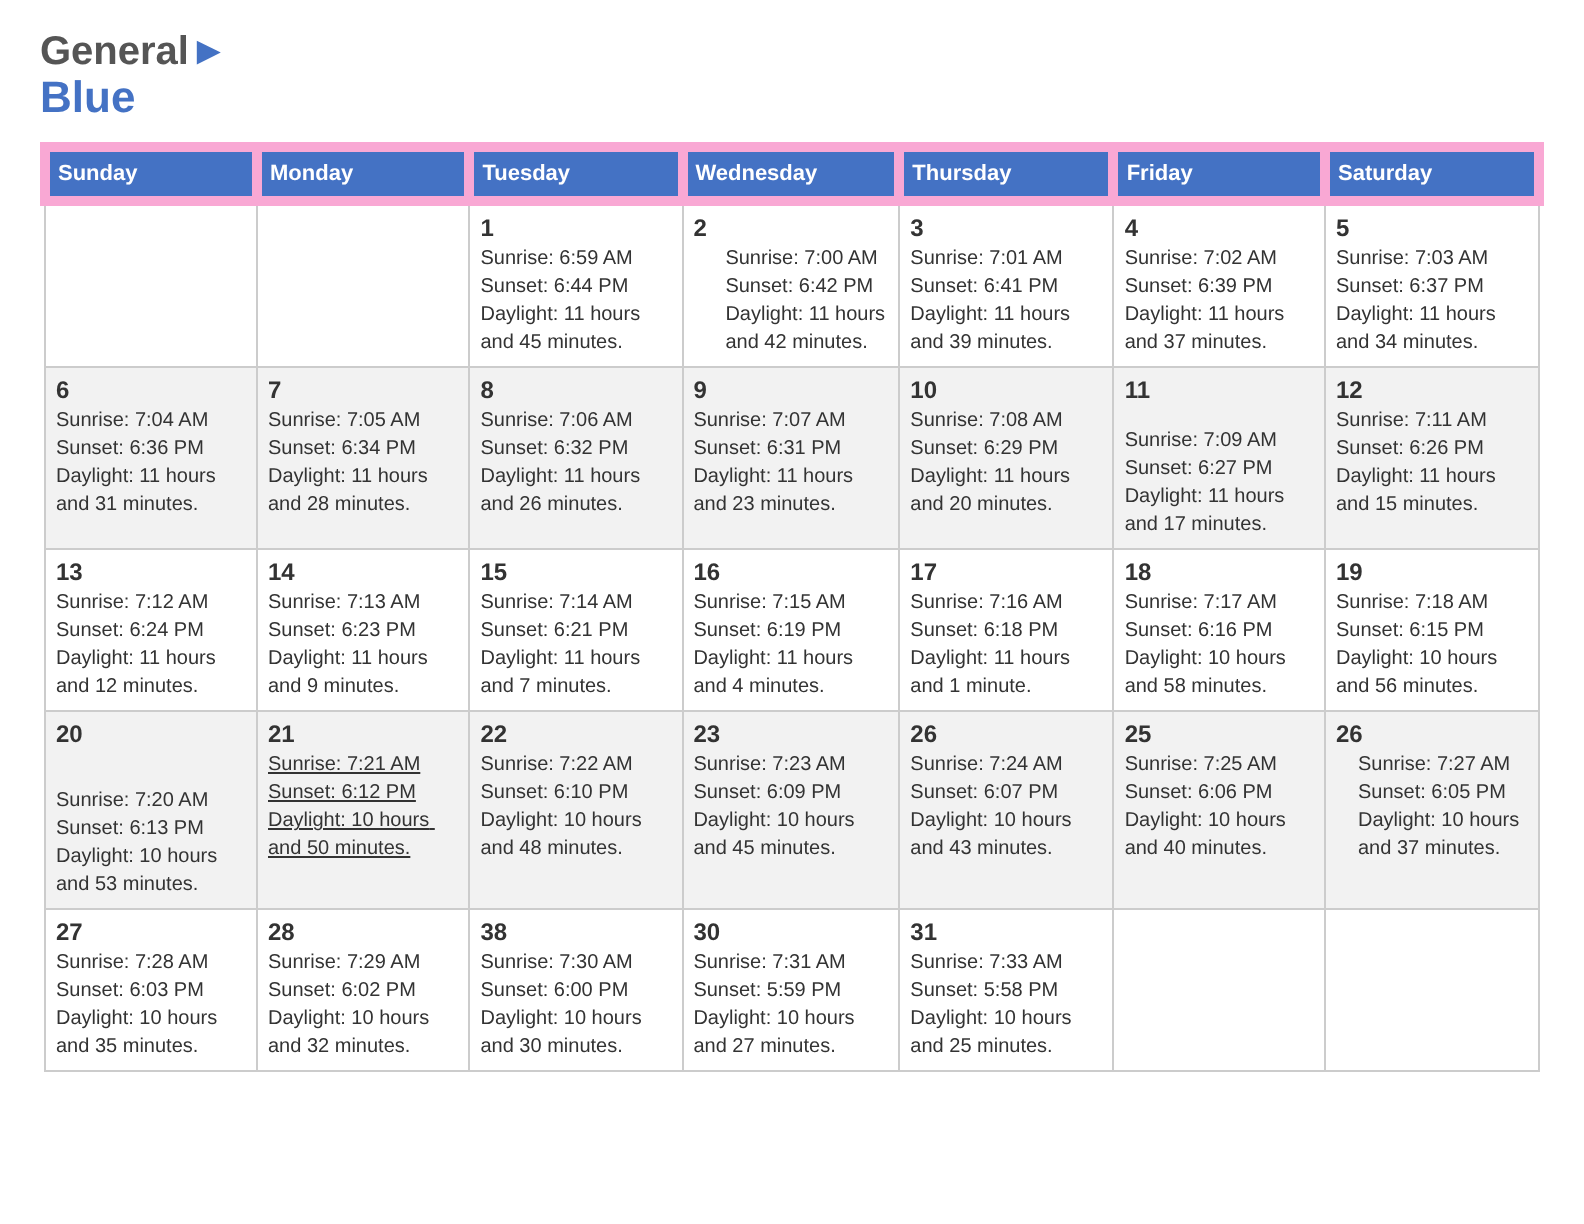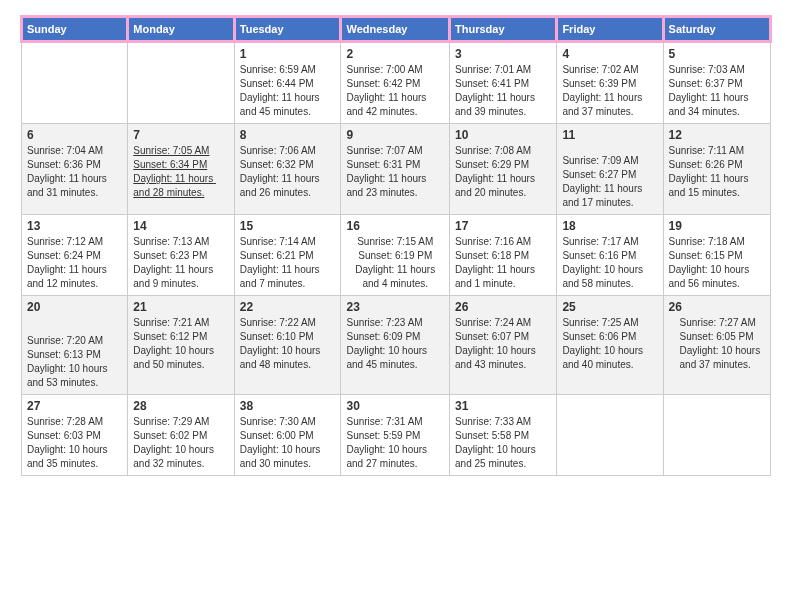--- a/index.html
+++ b/index.html
@@ -15,21 +15,21 @@
     
     .calendar { width: 100%; border-collapse: collapse; font-size: 10.5px; }
     
     .calendar thead tr th {
       background-color: #4472c4;
       color: #fff;
       padding: 5px 4px;
       text-align: left;
       font-weight: bold;
       font-size: 11px;
-      border: 3px solid #f9a8d4;
+      border: 5px solid #f9a8d4;
     }
     
     .calendar tbody tr td {
       border: 1px solid #ccc;
       vertical-align: top;
       padding: 4px 5px;
       width: 113px;
       min-height: 80px;
       background: #fff;
     }
@@ -42,20 +42,32 @@
     .day-info { color: #333; line-height: 1.4; font-size: 10px; }
     
     .empty { background: #fff !important; }
     
     .logo-container { display: flex; align-items: center; gap: 4px; }
   </style>
 </head>
 <body>
 
 <div class="page">
+  <div class="header">
+    <div class="logo-container">
+  <div style="line-height:1.1;">
+    <div style="font-size:20px;font-weight:bold;color:#555;">General<span style="color:#4472c4;">►</span></div>
+    <div style="font-size:22px;font-weight:bold;color:#4472c4;">Blue</div>
+  </div>
+</div>
+    <div class="title-area">
+      <div class="main-title"></div>
+      <div class="subtitle"></div>
+    </div>
+  </div>
 
   <table class="calendar">
     <thead>
       <tr>
       <th>Sunday</th>
           <th>Monday</th>
           <th>Tuesday</th>
           <th>Wednesday</th>
           <th>Thursday</th>
           <th>Friday</th>
@@ -67,21 +79,21 @@
           <td class="empty"></td>
           <td class="empty"></td>
           <td>
             <div class="day-num">1</div>
             <div class="day-info" style="white-space: pre-wrap;">Sunrise: 6:59 AM
 Sunset: 6:44 PM
 Daylight: 11 hours and 45 minutes.</div>
           </td>
           <td>
             <div class="day-num">2</div>
-            <div class="day-info" style="white-space: pre-wrap;">Sunrise: 7:00 AM
+            <div class="day-info" style="white-space: pre-wrap; margin-left: 16px;">Sunrise: 7:00 AM
 Sunset: 6:42 PM
 Daylight: 11 hours and 42 minutes.</div>
           </td>
           <td>
             <div class="day-num">3</div>
             <div class="day-info" style="white-space: pre-wrap;">Sunrise: 7:01 AM
 Sunset: 6:41 PM
 Daylight: 11 hours and 39 minutes.</div>
           </td>
           <td>
@@ -99,21 +111,21 @@
         </tr>
         <tr>
           <td>
             <div class="day-num">6</div>
             <div class="day-info" style="white-space: pre-wrap;">Sunrise: 7:04 AM
 Sunset: 6:36 PM
 Daylight: 11 hours and 31 minutes.</div>
           </td>
           <td>
             <div class="day-num">7</div>
-            <div class="day-info" style="white-space: pre-wrap; text-decoration: underline;">Sunrise: 7:05 AM
+            <div class="day-info" style="white-space: pre-wrap;">Sunrise: 7:05 AM
 Sunset: 6:34 PM
 Daylight: 11 hours and 28 minutes.</div>
           </td>
           <td>
             <div class="day-num">8</div>
             <div class="day-info" style="white-space: pre-wrap;">Sunrise: 7:06 AM
 Sunset: 6:32 PM
 Daylight: 11 hours and 26 minutes.</div>
           </td>
           <td>
@@ -155,21 +167,21 @@
 Daylight: 11 hours and 9 minutes.</div>
           </td>
           <td>
             <div class="day-num">15</div>
             <div class="day-info" style="white-space: pre-wrap;">Sunrise: 7:14 AM
 Sunset: 6:21 PM
 Daylight: 11 hours and 7 minutes.</div>
           </td>
           <td>
             <div class="day-num">16</div>
-            <div class="day-info" style="white-space: pre-wrap; text-align: center;">Sunrise: 7:15 AM
+            <div class="day-info" style="white-space: pre-wrap;">Sunrise: 7:15 AM
 Sunset: 6:19 PM
 Daylight: 11 hours and 4 minutes.</div>
           </td>
           <td>
             <div class="day-num">17</div>
             <div class="day-info" style="white-space: pre-wrap;">Sunrise: 7:16 AM
 Sunset: 6:18 PM
 Daylight: 11 hours and 1 minute.</div>
           </td>
           <td>
@@ -187,21 +199,21 @@
         </tr>
         <tr>
           <td>
             <div class="day-num">20</div>
             <div class="day-info" style="white-space: pre-wrap; margin-top: 20px;">Sunrise: 7:20 AM
 Sunset: 6:13 PM
 Daylight: 10 hours and 53 minutes.</div>
           </td>
           <td>
             <div class="day-num">21</div>
-            <div class="day-info" style="white-space: pre-wrap;">Sunrise: 7:21 AM
+            <div class="day-info" style="white-space: pre-wrap; text-decoration: underline;">Sunrise: 7:21 AM
 Sunset: 6:12 PM
 Daylight: 10 hours and 50 minutes.</div>
           </td>
           <td>
             <div class="day-num">22</div>
             <div class="day-info" style="white-space: pre-wrap;">Sunrise: 7:22 AM
 Sunset: 6:10 PM
 Daylight: 10 hours and 48 minutes.</div>
           </td>
           <td>

